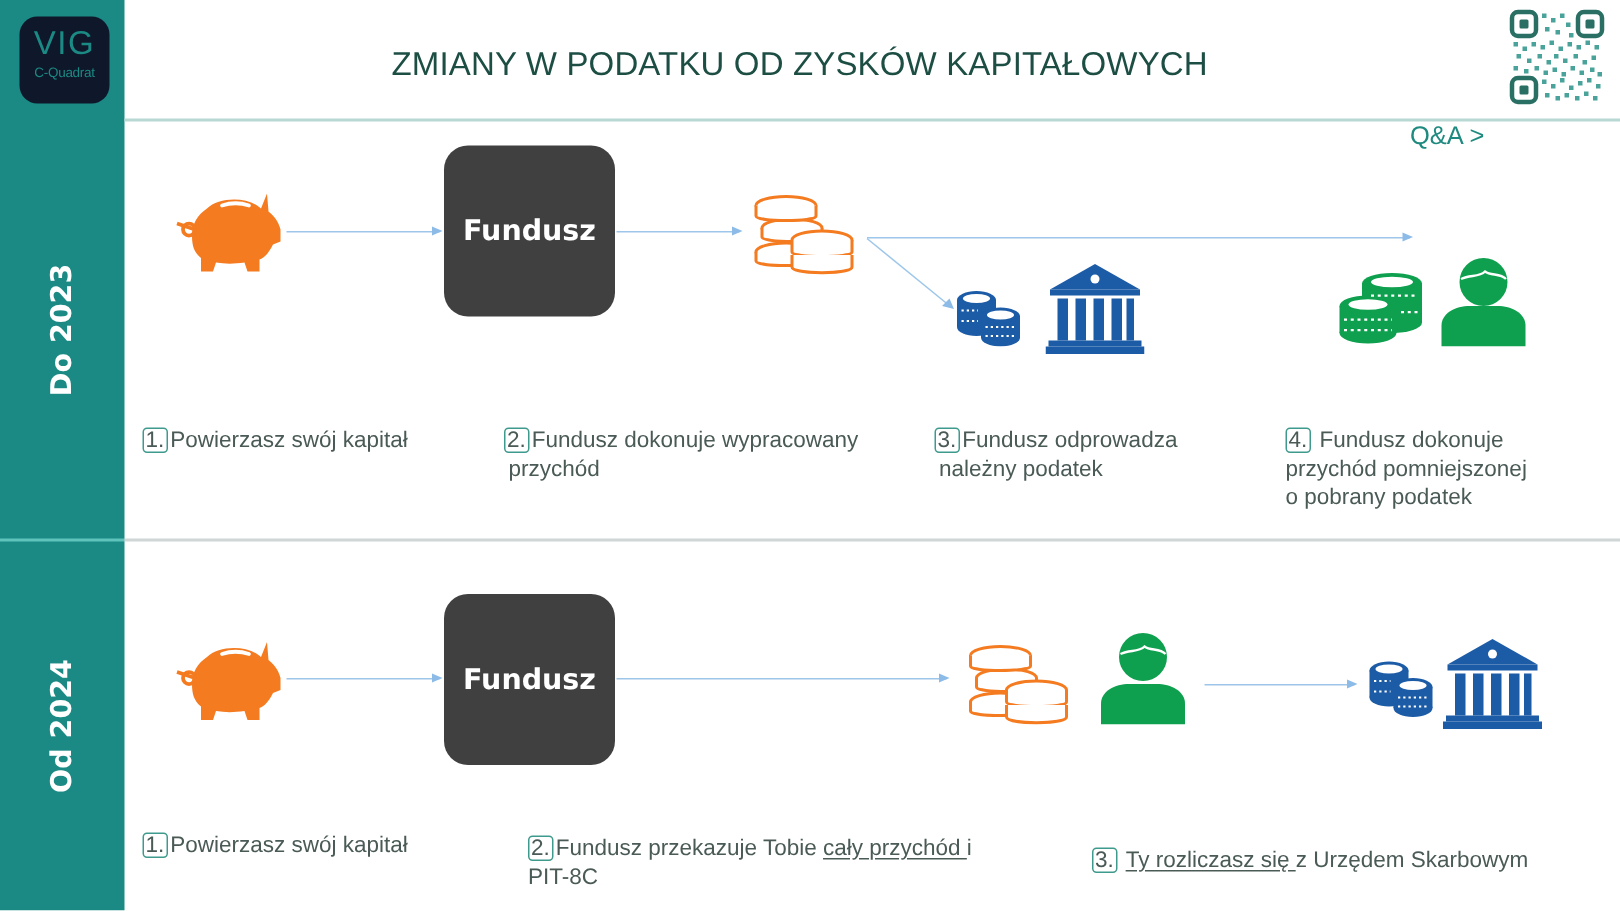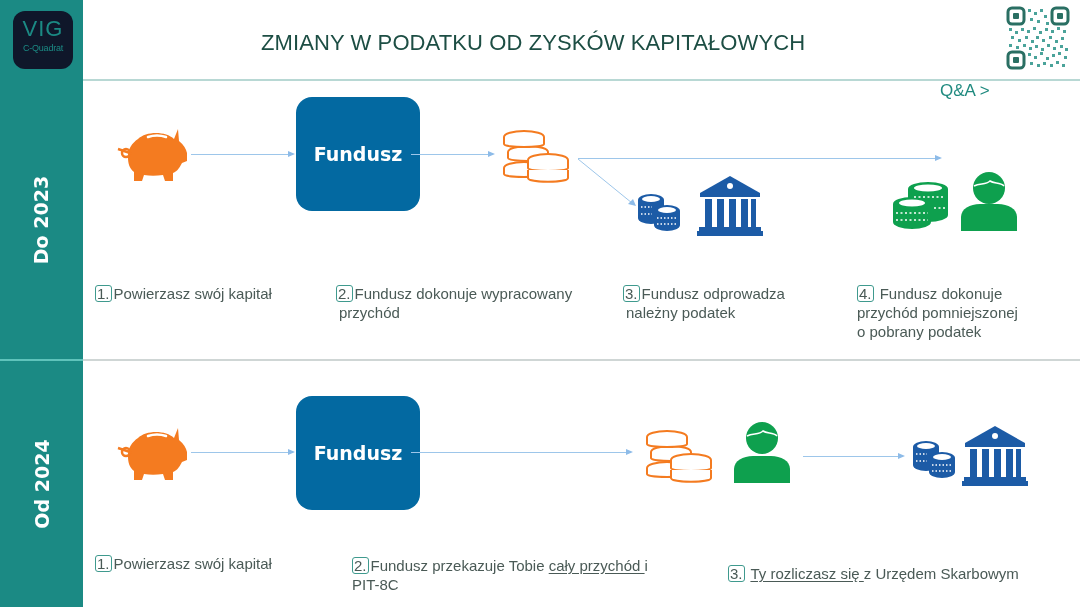--- a/index.html
+++ b/index.html
@@ -16,21 +16,21 @@
   .section-label span { transform: rotate(-90deg); white-space: nowrap; color: #ffffff; font-weight: bold; font-size: 19px; font-family: "DejaVu Sans", sans-serif; }
 
   .header { position: absolute; left: 83px; top: 0; width: 997px; height: 78px; }
   .header-rule { position: absolute; left: 83px; top: 79px; width: 997px; height: 2px; background: #b8d8d4; }
   .title { position: absolute; left: 178px; top: 30px; font-size: 22px; color: #1d4e44; letter-spacing: 0.1px; white-space: nowrap; }
   .qa-link { position: absolute; left: 857px; top: 33px; font-size: 17px; color: #1f8a7f; white-space: nowrap; margin-top: 48px; }
   .qr { position: absolute; left: 1006px; top: 6px; width: 64px; height: 64px; }
 
   .section-rule { position: absolute; left: 83px; top: 359px; width: 997px; height: 2px; background: #cfd6d5; }
 
-  .fund-box { position: absolute; width: 124px; height: 114px; background: #0369a1; border-radius: 16px; display: flex; align-items: center; justify-content: center; }
+  .fund-box { position: absolute; width: 114px; height: 114px; background: #404040; border-radius: 16px; display: flex; align-items: center; justify-content: center; }
   .fund-box span { color: #ffffff; font-weight: bold; font-size: 19px; font-family: "DejaVu Sans", sans-serif; }
 
   .arrow { position: absolute; height: 1px; background: #9dc6ea; }
   .arrow::after { content: ""; position: absolute; right: -2px; top: -3px; border-left: 7px solid #8dbbe8; border-top: 3.5px solid transparent; border-bottom: 3.5px solid transparent; }
 
   .icon { position: absolute; }
 
   .step { position: absolute; font-size: 15px; line-height: 19px; color: #4a5a56; }
   .step-num { display: inline-block; border: 1.3px solid #3f9a8e; border-radius: 3px; padding: 0 1px; margin-right: 2px; line-height: 15px; font-size: 15px; color: #4a5a56; }
   .u { text-decoration: underline; text-underline-offset: 2px; }

